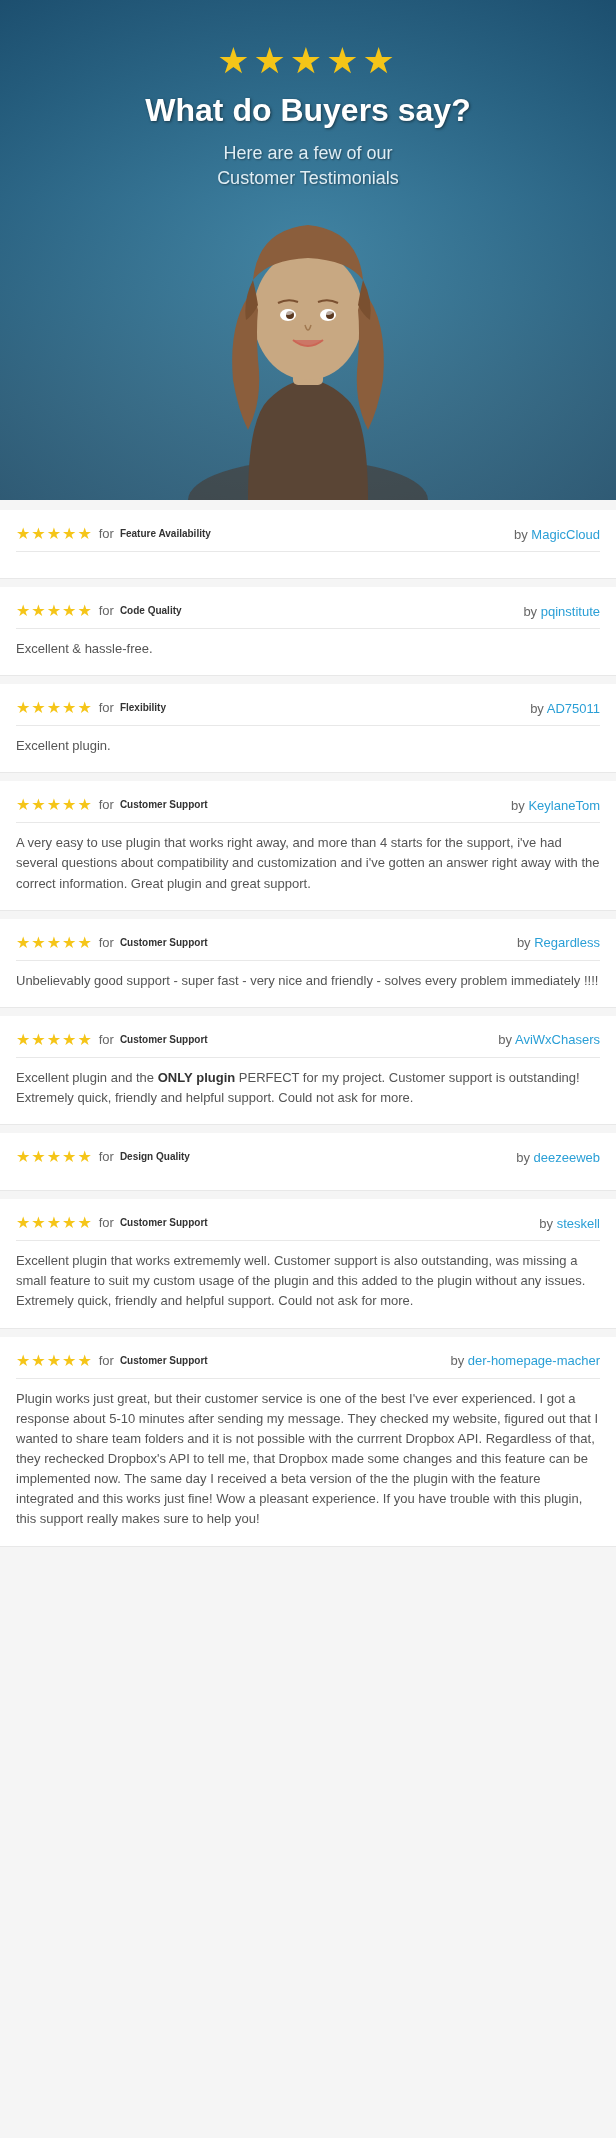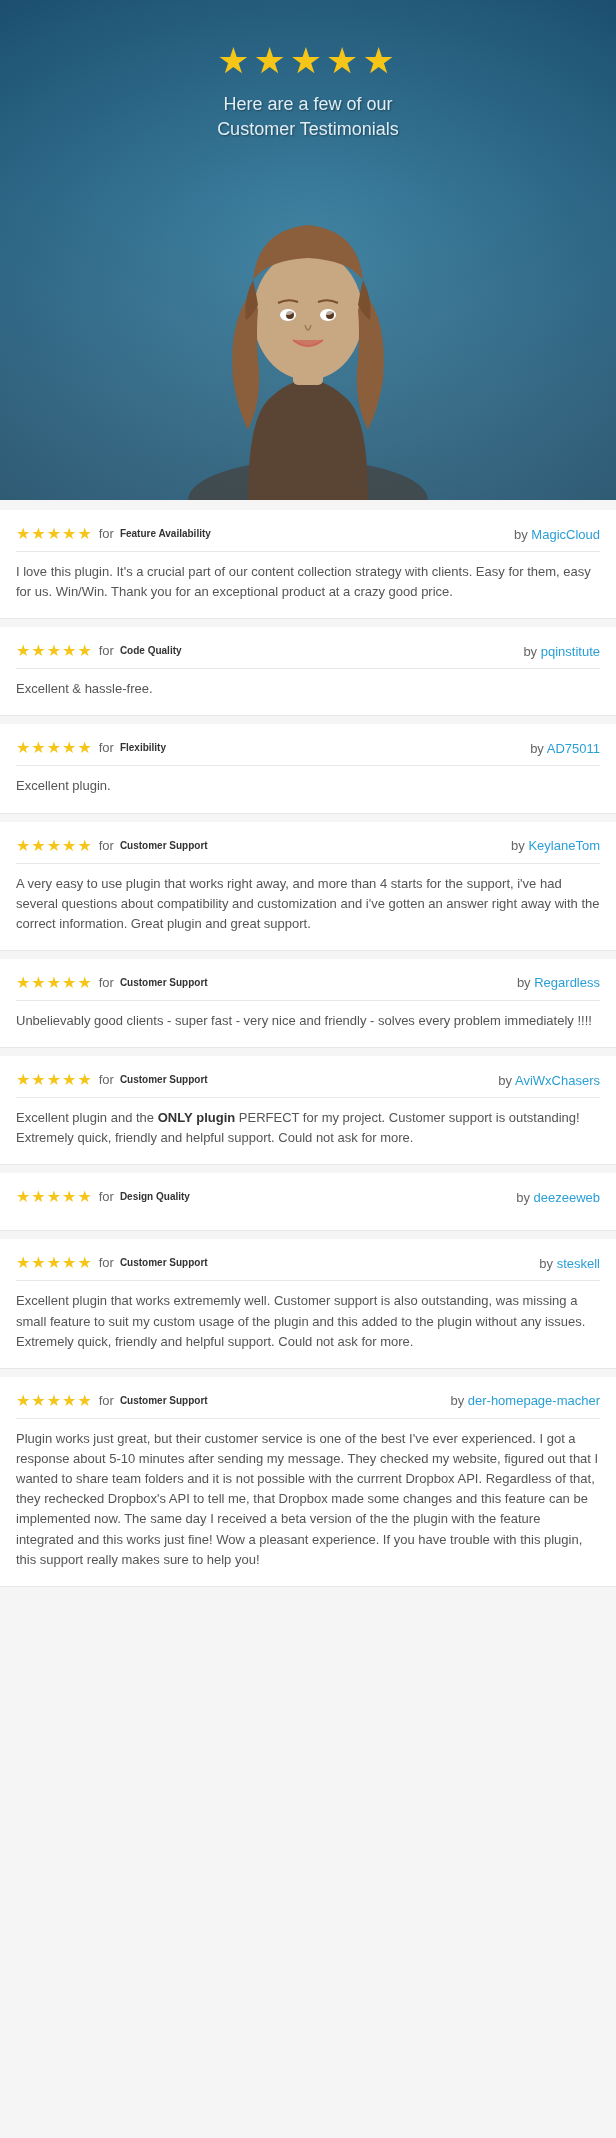--- a/index.html
+++ b/index.html
@@ -125,20 +125,21 @@
       text-align: center;
     }
   </style>
 </head>
 <body>
 
 <div class="hero">
   <div class="hero-bg"></div>
   <div class="hero-content">
     <div class="stars-hero">★★★★★</div>
+    <h1 class="hero-title">What do Buyers say?</h1>
     <p class="hero-subtitle">
       <span>Here are a few of our</span><br>
       <span>Customer Testimonials</span>
     </p>
   </div>
 
   <svg xmlns="http://www.w3.org/2000/svg" viewBox="0 0 280 340" width="280" height="340" style="position:absolute;bottom:0;left:50%;transform:translateX(-50%);z-index:1;">
 
     <ellipse cx="140" cy="340" rx="120" ry="40" fill="#4a3020" opacity="0.5"></ellipse>
 
@@ -177,22 +178,20 @@
 <div class="review-card">
       <div class="review-header">
         <div class="review-header-left">
           <span class="stars-small">★★★★★</span>
           <span class="review-for"> for </span>
           <span class="review-category">Feature Availability</span>
         </div>
         <div><span class="review-by">by </span><span class="review-author">MagicCloud</span></div>
       </div>
       <div style="height: 1px; background: rgb(232, 232, 232); margin-bottom: 10px;"></div>
-      <p class="review-body">I love this plugin. It's a crucial part of our content collection strategy with clients. Easy for them, easy for us. Win/Win.
-Thank you for an exceptional product at a crazy good price.</p>
     </div>
     <div class="review-card">
       <div class="review-header">
         <div class="review-header-left">
           <span class="stars-small">★★★★★</span>
           <span class="review-for"> for </span>
           <span class="review-category">Code Quality</span>
         </div>
         <div><span class="review-by">by </span><span class="review-author">pqinstitute</span></div>
       </div>
@@ -226,21 +225,21 @@
     <div class="review-card">
       <div class="review-header">
         <div class="review-header-left">
           <span class="stars-small">★★★★★</span>
           <span class="review-for"> for </span>
           <span class="review-category">Customer Support</span>
         </div>
         <div><span class="review-by">by </span><span class="review-author">Regardless</span></div>
       </div>
       <div style="height: 1px; background: rgb(232, 232, 232); margin-bottom: 10px;"></div>
-      <p class="review-body">Unbelievably good clients - super fast - very nice and friendly - solves every problem immediately !!!!</p>
+      <p class="review-body">Unbelievably good support - super fast - very nice and friendly - solves every problem immediately !!!!</p>
     </div>
     <div class="review-card">
       <div class="review-header">
         <div class="review-header-left">
           <span class="stars-small">★★★★★</span>
           <span class="review-for"> for </span>
           <span class="review-category">Customer Support</span>
         </div>
         <div><span class="review-by">by </span><span class="review-author">AviWxChasers</span></div>
       </div>

